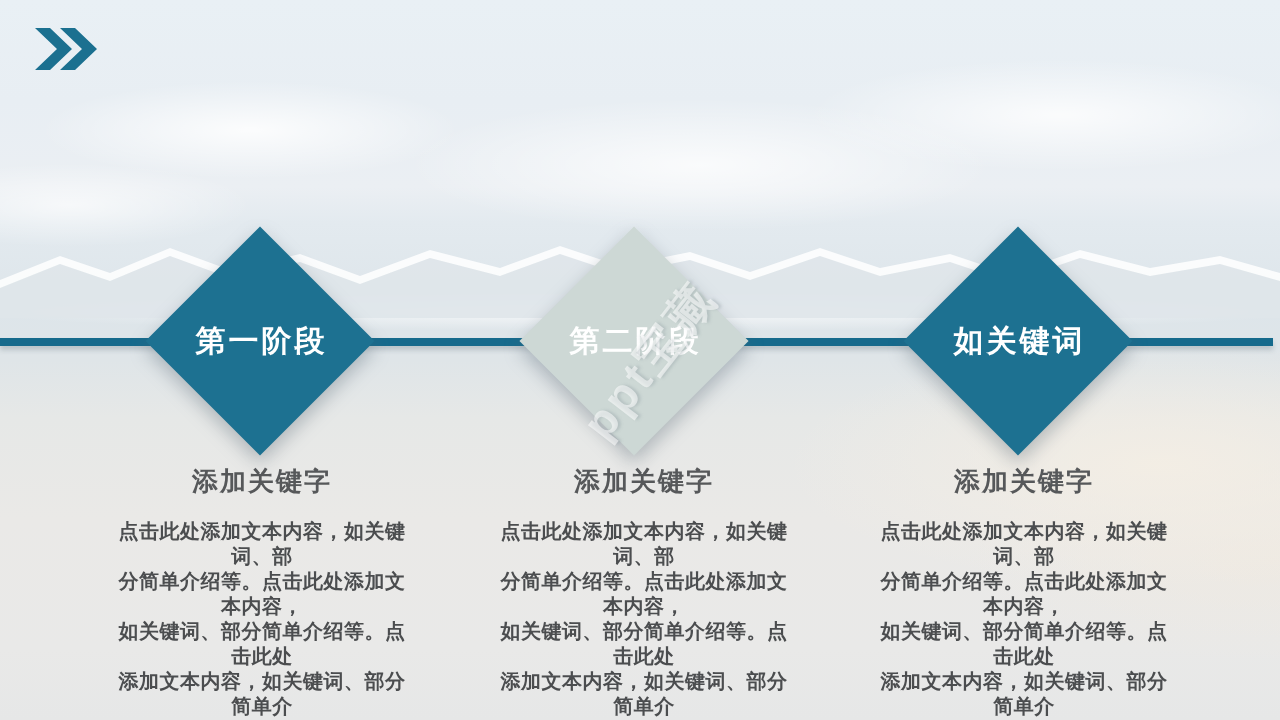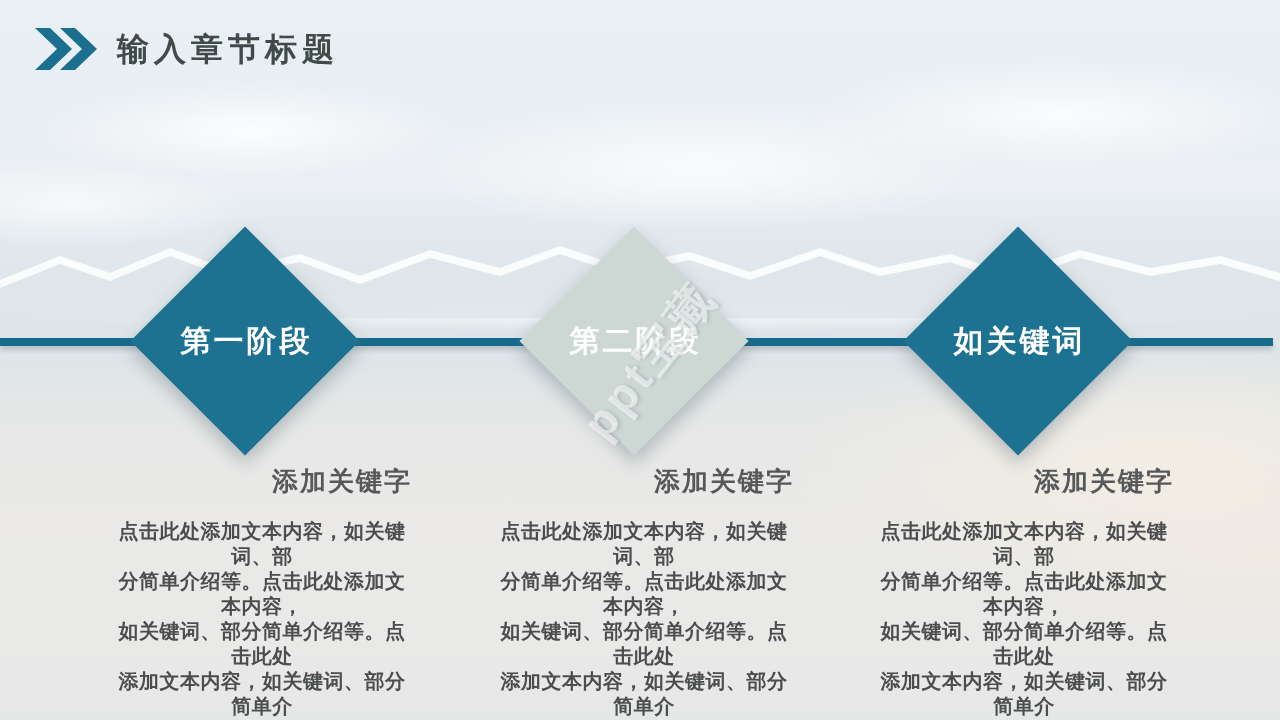--- a/index.html
+++ b/index.html
@@ -34,21 +34,21 @@
   
   .timeline-line{
     position:absolute;left:0;top:338px;height:8px;width:1273px;z-index:2;
     background:#166a8c;box-shadow:0 4px 5px rgba(100,115,125,.3);
   }
   
   .diamond-wrap{
     position:absolute;width:162px;height:162px;z-index:3;
     filter:drop-shadow(0 8px 9px rgba(85,100,112,.38));
   }
-  .diamond-wrap.d1{left:164px;top:260px;}
+  .diamond-wrap.d1{left:179px;top:260px;}
   .diamond-wrap.d2{left:553px;top:260px;}
   .diamond-wrap.d3{left:937px;top:260px;}
   .diamond{position:absolute;inset:0;transform:rotate(45deg);}
   .diamond.teal{background:#1d7191;}
   .diamond.light{background:#cdd8d5;}
   .diamond-label{
     position:absolute;inset:0;display:flex;align-items:center;justify-content:center;
     color:#ffffff;font-size:30px;font-weight:700;letter-spacing:3px;
     text-indent:3px;white-space:nowrap;
   }
@@ -60,21 +60,21 @@
     color:rgba(255,255,255,.55);
     text-shadow:2px 2px 3px rgba(145,158,163,.38);
     pointer-events:none;white-space:nowrap;
   }
   
   .stage-text{position:absolute;top:464px;width:300px;z-index:2;text-align:center;}
   .stage-text.c1{left:112px;}
   .stage-text.c2{left:494px;}
   .stage-text.c3{left:874px;}
   .stage-heading{
-    margin:0;font-size:26px;font-weight:700;letter-spacing:2px;color:#56585a;text-align:right;
+    margin:0;font-size:26px;font-weight:700;letter-spacing:2px;color:#56585a;
   }
   .stage-body{
     margin:20px 0 0 0;font-size:20px;line-height:25px;font-weight:700;
     color:#4b4d4f;white-space:pre-line;letter-spacing:.5px;
   }
 </style>
 </head>
 <body>
 
 <div class="slide">
@@ -82,21 +82,20 @@
   <svg class="mountains" viewBox="0 0 1280 100" preserveAspectRatio="none" aria-hidden="true">
     <path fill="#ffffff" opacity="0.85" d="M0,62 L60,38 L110,55 L170,30 L230,52 L300,36 L360,58 L430,32 L500,50 L560,28 L620,48 L690,34 L750,54 L820,30 L880,50 L950,36 L1010,56 L1080,32 L1150,50 L1220,38 L1280,55 L1280,100 L0,100 Z"></path>
     <path fill="#b9c8d2" opacity="0.42" d="M0,70 L60,46 L110,63 L170,38 L230,60 L300,44 L360,66 L430,40 L500,58 L560,36 L620,56 L690,42 L750,62 L820,38 L880,58 L950,44 L1010,64 L1080,40 L1150,58 L1220,46 L1280,63 L1280,100 L0,100 Z"></path>
   </svg>
 
   <div class="header">
     <svg class="chevrons" viewBox="0 0 62 42" aria-hidden="true">
       <polygon fill="#1b7090" points="0,0 15,0 37,21 15,42 0,42 22,21"></polygon>
       <polygon fill="#1b7090" points="25,0 40,0 62,21 40,42 25,42 47,21"></polygon>
     </svg>
-    <h1 class="page-title">输入章节标题</h1>
   </div>
 
   <div class="timeline-line"></div>
 
   <div class="diamond-wrap d1">
     <div class="diamond teal"></div>
     <div class="diamond-label">第一阶段</div>
   </div>
   <div class="diamond-wrap d2">
     <div class="diamond light"></div>

